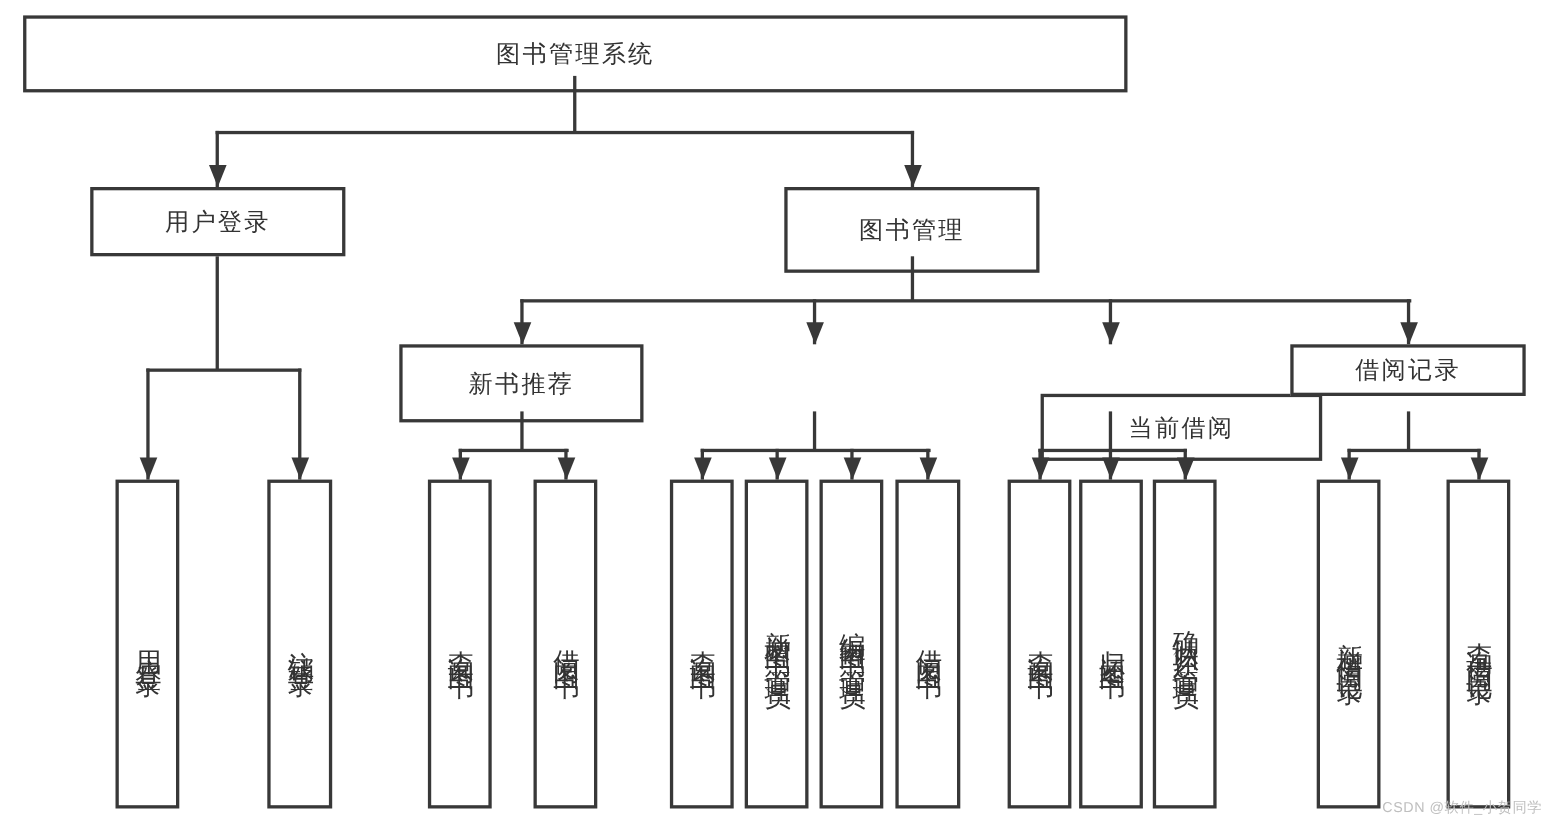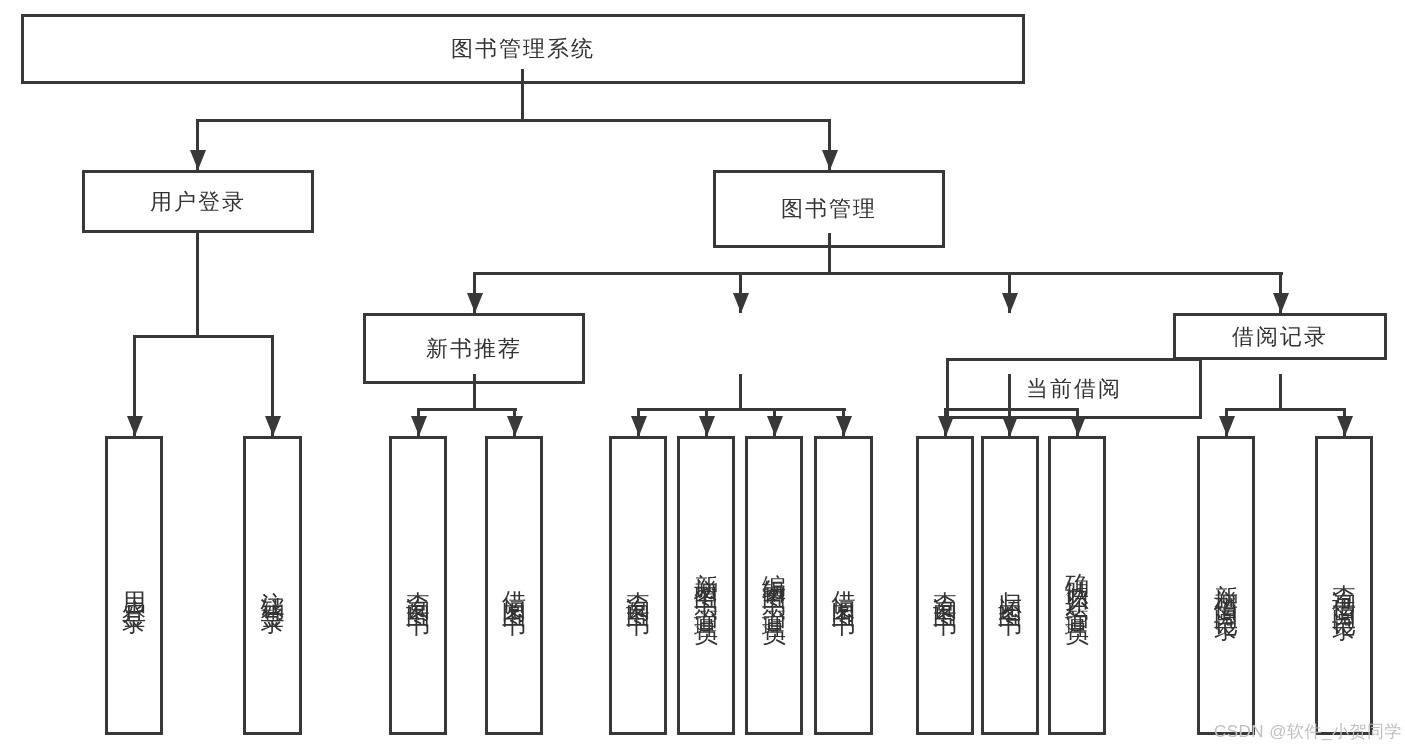--- a/index.html
+++ b/index.html
@@ -48,21 +48,21 @@
     transform: translateX(-50%);
     width: 0; height: 0;
     border-left: 8px solid transparent;
     border-right: 8px solid transparent;
     border-top: 20px solid var(--line);
   }
   .watermark {
     position: absolute;
     right: 3px;
     bottom: 4px;
-    font-size: 17px;
+    font-size: 13px;
     letter-spacing: 0.5px;
     color: var(--watermark);
     white-space: nowrap;
   }
 </style>
 </head>
 <body>
 
 <div class="canvas">
 

